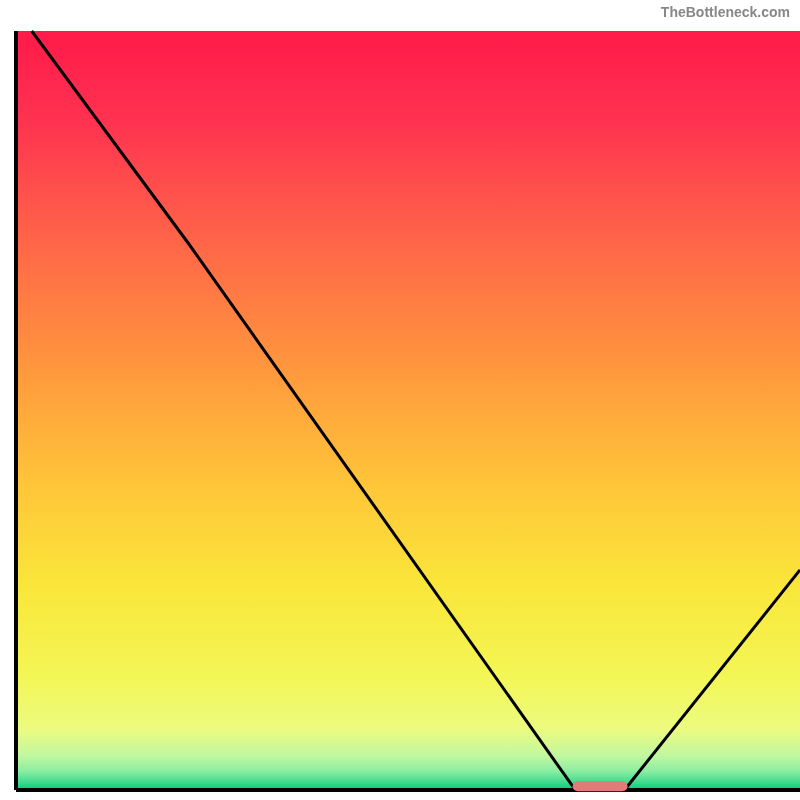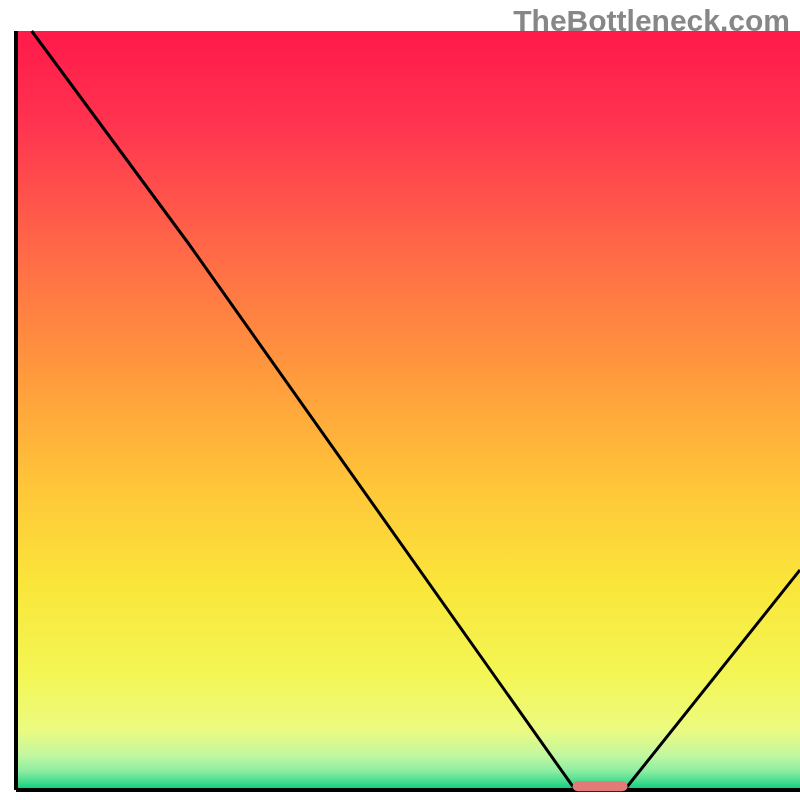--- a/index.html
+++ b/index.html
@@ -13,21 +13,21 @@
   .chart-container {
     position: relative;
     width: 800px;
     height: 800px;
   }
   .watermark {
     position: absolute;
     top: 4px;
     right: 10px;
     font-family: Arial, sans-serif;
-    font-size: 30px;
+    font-size: 14px;
     font-weight: bold;
     color: #878787;
     z-index: 10;
   }
   svg {
     display: block;
   }
 </style>
 </head>
 <body>

